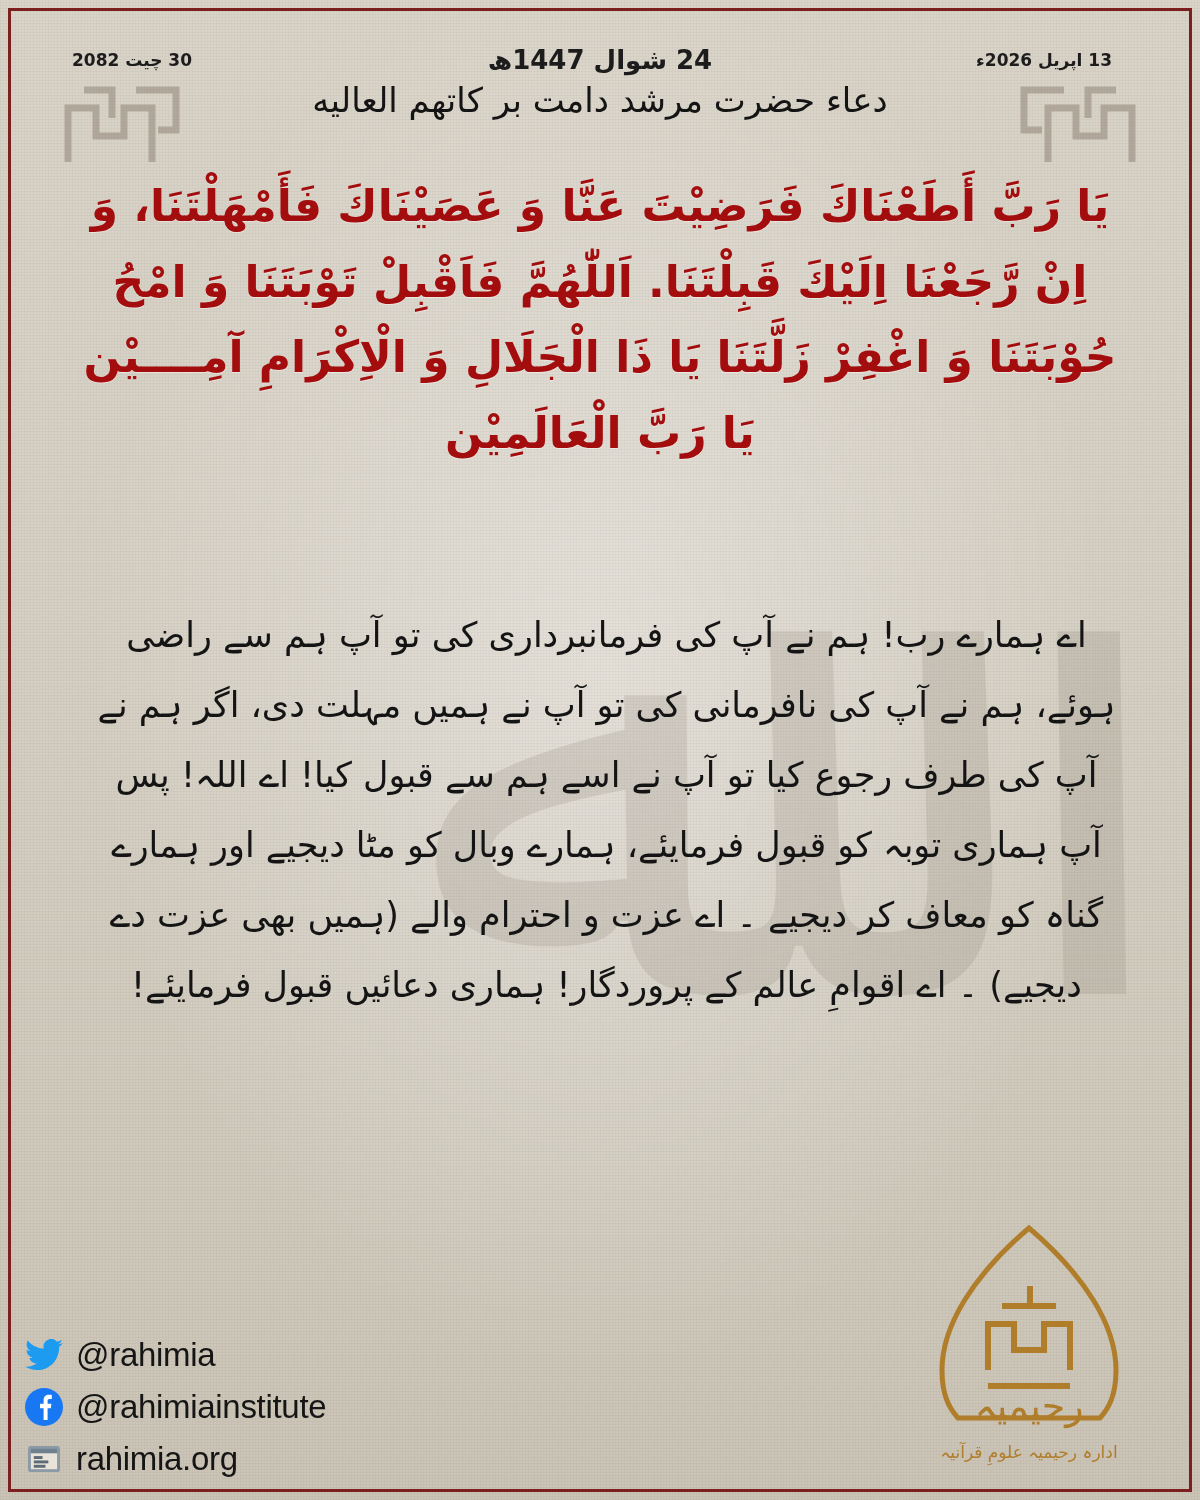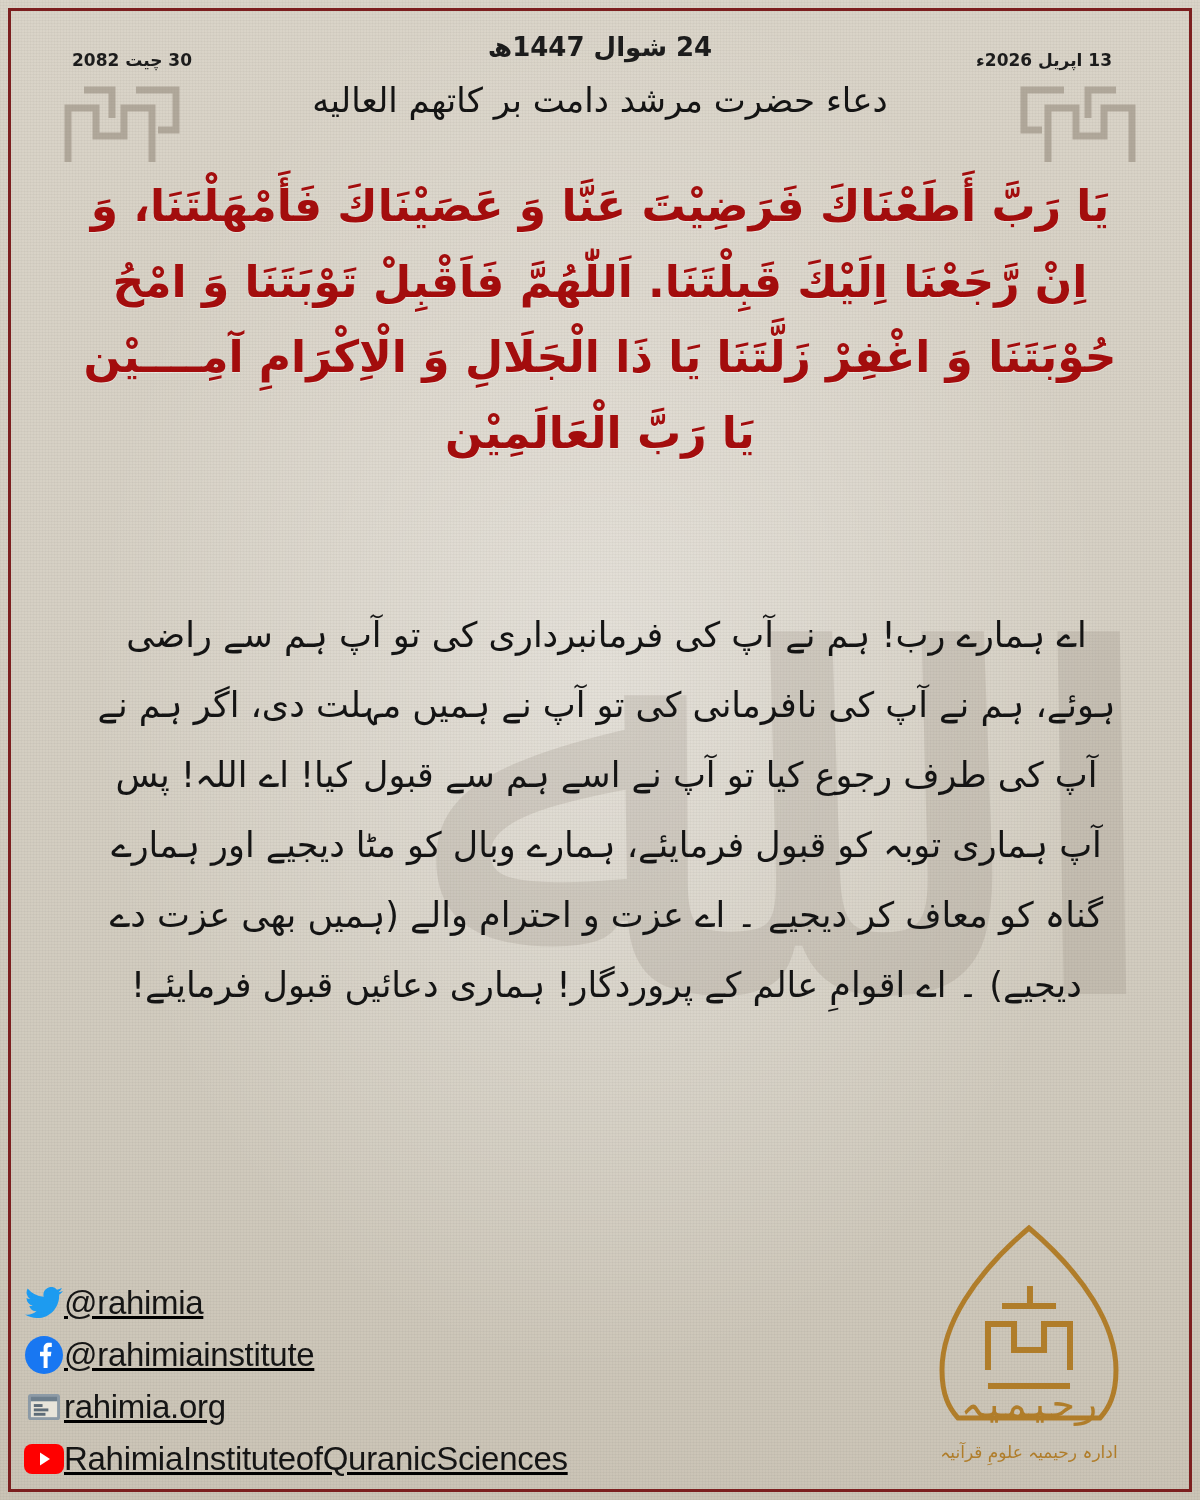--- a/index.html
+++ b/index.html
@@ -83,21 +83,21 @@
     color: #1c1c1c;
     font-size: 17px;
     font-family: "DejaVu Sans", sans-serif;
     direction: rtl;
     white-space: nowrap;
     font-weight: 700;
   }
   .date.hijri {
     left: 50%;
     transform: translateX(-50%);
-    top: 4px;
+    top: 17px;
     font-size: 26px;
     text-align: center;
   }
   .date.gregorian {
     right: 88px;
     top: 22px;
     margin-left: 15px;
   }
   .date.desi {
     left: 72px;
@@ -152,22 +152,22 @@
     position: absolute;
     left: 24px;
     bottom: 18px;
     display: flex;
     flex-direction: column;
     gap: 6px;
   }
   .social-row {
     display: flex;
     align-items: center;
+    gap: 12px;
     height: 46px;
-    text-decoration: underline;
   }
   .social-handle {
     font-size: 33px;
     color: #151515;
     font-family: "Liberation Sans", sans-serif;
     letter-spacing: -0.3px;
     white-space: nowrap;
   }
   .ico {
     width: 40px;
@@ -190,21 +190,21 @@
   }
   .logo .logo-name {
     position: absolute;
     bottom: 42px;
     left: 0;
     right: 0;
     text-align: center;
     color: #b07d2a;
     font-size: 38px;
     direction: rtl;
-    font-family: Liberation Mono, monospace;
+    font-family: Liberation Serif, serif;
   }
   .logo .logo-sub {
     position: absolute;
     bottom: 8px;
     left: 0;
     right: 0;
     text-align: center;
     color: #b07d2a;
     font-size: 17px;
     direction: rtl;
@@ -284,29 +284,20 @@
           <g fill="#5d6b77">
             <rect x="5" y="9" width="6" height="2"></rect>
             <rect x="5" y="12" width="10" height="2"></rect>
             <rect x="5" y="15" width="8" height="2"></rect>
           </g>
         </svg>
       </span>
       <span class="social-handle">rahimia.org</span>
     </div>
 
-    <div class="social-row">
-      <span class="ico">
-        <svg width="40" height="30" viewBox="0 0 40 30" aria-hidden="true">
-          <rect x="0" y="0" width="40" height="30" rx="8" fill="#ff0000"></rect>
-          <path fill="#ffffff" d="M16 8.5l10 6.5-10 6.5z"></path>
-        </svg>
-      </span>
-      <span class="social-handle">RahimiaInstituteofQuranicSciences</span>
-    </div>
 
   </div>
 
   <div class="logo">
     <svg width="230" height="250" viewBox="0 0 230 250" aria-hidden="true">
       <path d="M115 8 C60 55 28 105 28 150 C28 175 35 188 44 198 L186 198 C195 188 202 175 202 150 C202 105 170 55 115 8 Z" fill="none" stroke="#b07d2a" stroke-width="5"></path>
       <g fill="none" stroke="#b07d2a" stroke-width="6">
         <path d="M74 150 V104 H100 V130 H130 V104 H156 V150"></path>
         <path d="M88 86 H116 V66"></path>
         <path d="M142 86 H116"></path>

